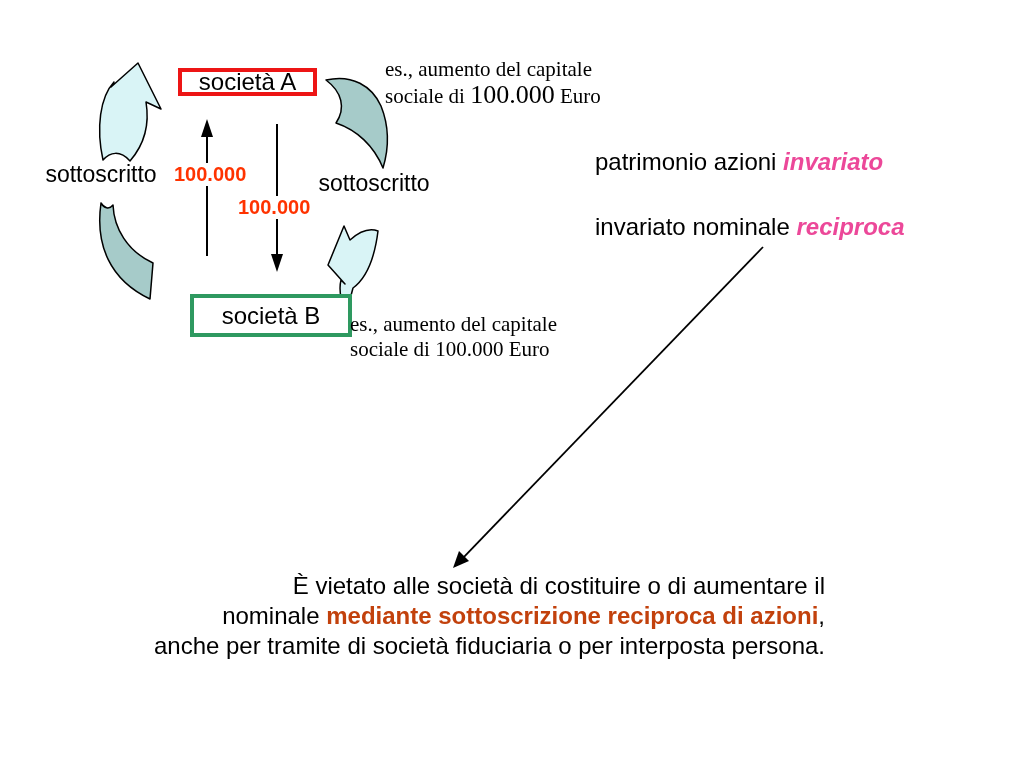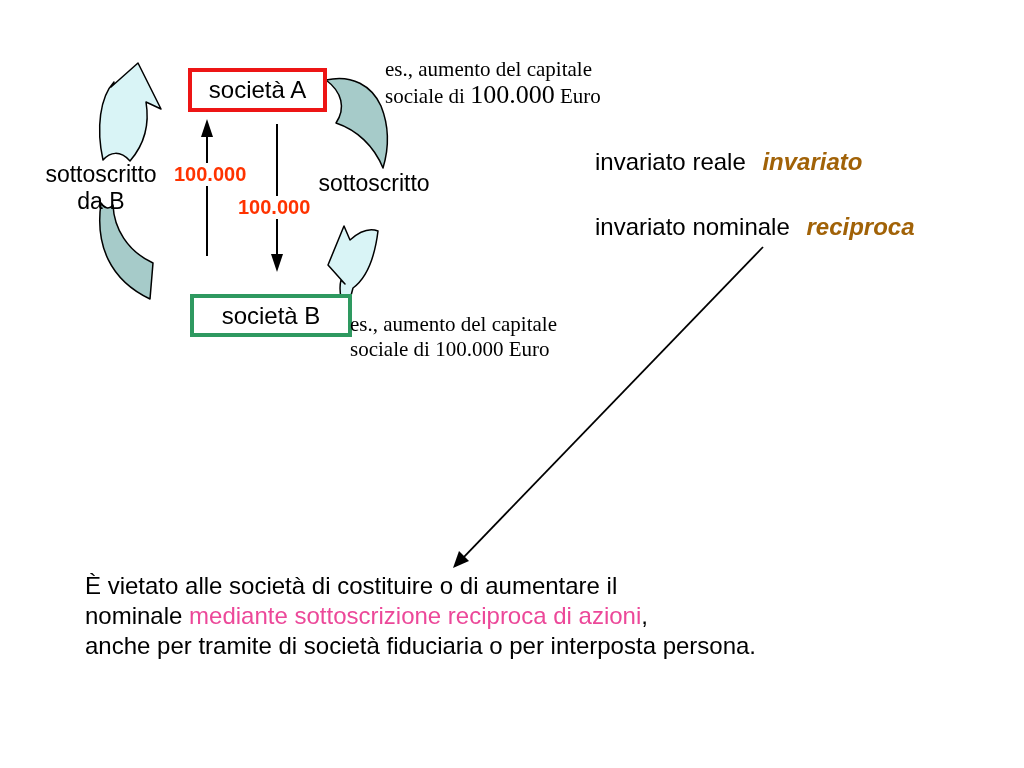--- a/index.html
+++ b/index.html
@@ -6,44 +6,44 @@
   .slide{
     position:relative;width:1024px;height:768px;background:#ffffff;
     font-family:"Liberation Sans",sans-serif;color:#000;overflow:hidden;
   }
   .abs{position:absolute;}
   svg.arrows{position:absolute;left:0;top:0;width:1024px;height:768px;}
   .company-box{
     position:absolute;display:flex;align-items:center;justify-content:center;
     background:#ffffff;font-size:24px;white-space:nowrap;box-sizing:border-box;
   }
-  .box-a{left:178px;top:68px;width:139px;height:44px;border:4px solid #ed1515;margin-left:10px;}
+  .box-a{left:178px;top:68px;width:139px;height:28px;border:4px solid #ed1515;}
   .box-b{left:190px;top:294px;width:162px;height:43px;border:4px solid #2e9960;}
   .note{font-size:21px;line-height:25px;white-space:nowrap;font-family:Liberation Serif, serif;}
   .note-top{left:385px;top:57px;}
   .note-top .big-amount{font-size:26px;}
   .note-bottom{left:350px;top:312px;}
   .subscribed{font-size:23px;line-height:27px;text-align:center;white-space:nowrap;}
   .sub-b{left:28px;top:161px;width:146px;}
   .sub-a{left:301px;top:170px;width:146px;}
   .amount{
     position:absolute;font-size:20px;font-weight:bold;color:#ff3300;
     background:#ffffff;white-space:nowrap;padding:0 2px;
   }
   .amount-up{left:172px;top:163px;}
   .amount-down{left:236px;top:196px;}
   .summary-line{font-size:24px;white-space:nowrap;}
   .summary-1{left:595px;top:148px;}
   .summary-2{left:595px;top:213px;}
-  .em-blue{font-weight:bold;font-style:italic;color:#a16207;margin-left:10px;}
+  .em-blue{font-weight:bold;font-style:italic;color:#ec4899;}
   .rule{
-    left:85px;top:571px;width:740px;text-align:left;
+    left:85px;top:571px;width:740px;text-align:right;
     font-size:24px;line-height:30px;
   }
-  .em-orange{font-weight:normal;color:#ec4899;}
+  .em-orange{font-weight:bold;color:#c2410c;}
 </style>
 </head>
 <body>
 
 <div class="slide">
 
   <svg class="arrows" viewBox="0 0 1024 768" aria-hidden="true">
 
     <path d="M 138 63 L 161 109 L 146 102
          C 150 126 143 146 130 161
@@ -82,21 +82,20 @@
 
   <div class="company-box box-a">
     <span>società A</span>
   </div>
   <div class="company-box box-b">
     <span>società B</span>
   </div>
 
   <div class="abs subscribed sub-b">
     <div>sottoscritto</div>
-    <div>da B</div>
   </div>
   <div class="abs subscribed sub-a">
     <div>sottoscritto</div>
   </div>
 
   <div class="amount amount-up">100.000</div>
   <div class="amount amount-down">100.000</div>
 
   <div class="abs note note-top">
     <div>es., aumento del capitale</div>
@@ -104,21 +103,21 @@
       <span>sociale di </span><span class="big-amount">100.000</span><span> Euro</span>
     </div>
   </div>
 
   <div class="abs note note-bottom">
     <div>es., aumento del capitale</div>
     <div>sociale di 100.000 Euro</div>
   </div>
 
   <div class="abs summary-line summary-1">
-    <span>invariato reale </span><span class="em-blue">invariato</span>
+    <span>patrimonio azioni </span><span class="em-blue">invariato</span>
   </div>
   <div class="abs summary-line summary-2">
     <span>invariato nominale </span><span class="em-blue">reciproca</span>
   </div>
 
   <div class="abs rule">
     <div>È vietato alle società di costituire o di aumentare il</div>
     <div>
       <span>nominale </span><span class="em-orange">mediante sottoscrizione reciproca di azioni</span><span>,</span>
     </div>

